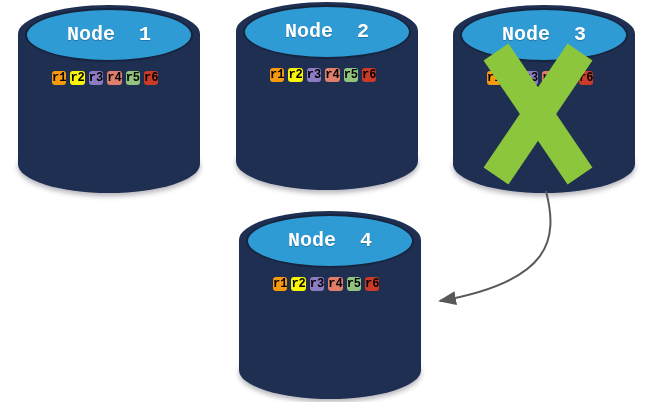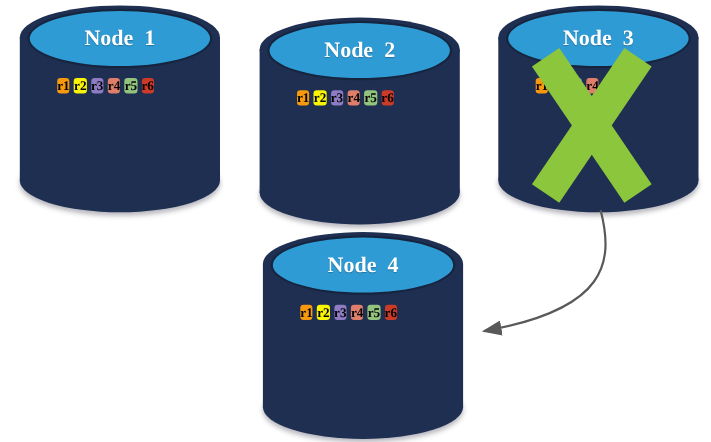--- a/index.html
+++ b/index.html
@@ -1,20 +1,20 @@
 <!DOCTYPE html>
 <html><head>
 <meta charset="utf-8">
 <style>
   html,body{margin:0;padding:0;background:#ffffff;}
   #stage{
     position:relative;
     width:646px;height:402px;
     background:#ffffff;
-    font-family:Liberation Serif, serif;
+    font-family:Liberation Mono, monospace;
     overflow:hidden;
   }
   .node{position:absolute;width:182px;height:188px;}
   .cyl-bottom{
     position:absolute;left:0;top:130px;width:182px;height:58px;
     border-radius:50%;background:#1E2F52;
     box-shadow:0 3px 5px rgba(40,40,60,0.35);
   }
   .cyl-body{position:absolute;left:0;top:29px;width:182px;height:130px;background:#1E2F52;}
   .cyl-top{position:absolute;left:0;top:0;width:182px;height:58px;border-radius:50%;background:#1E2F52;}
@@ -53,21 +53,21 @@
     <div class="rows">
       <div class="rrow" style="background-color: rgb(248, 153, 13);">r1</div>
       <div class="rrow" style="background-color: rgb(250, 244, 5);">r2</div>
       <div class="rrow" style="background-color: rgb(142, 124, 195);">r3</div>
       <div class="rrow" style="background-color: rgb(223, 126, 107);">r4</div>
       <div class="rrow" style="background-color: rgb(147, 196, 126);">r5</div>
       <div class="rrow" style="background-color: rgb(204, 59, 40);">r6</div>
     </div>
   </div>
 
-  <div class="node" style="left:236px;top:16px;">
+  <div class="node" style="left:236px;top:2px;">
     <div class="cyl-bottom"></div>
     <div class="cyl-body"></div>
     <div class="cyl-top"></div>
     <div class="cyl-cap">
       <span class="node-title">Node  2</span>
     </div>
     <div class="rows">
       <div class="rrow" style="background-color: rgb(248, 153, 13);">r1</div>
       <div class="rrow" style="background-color: rgb(250, 244, 5);">r2</div>
       <div class="rrow" style="background-color: rgb(142, 124, 195);">r3</div>

